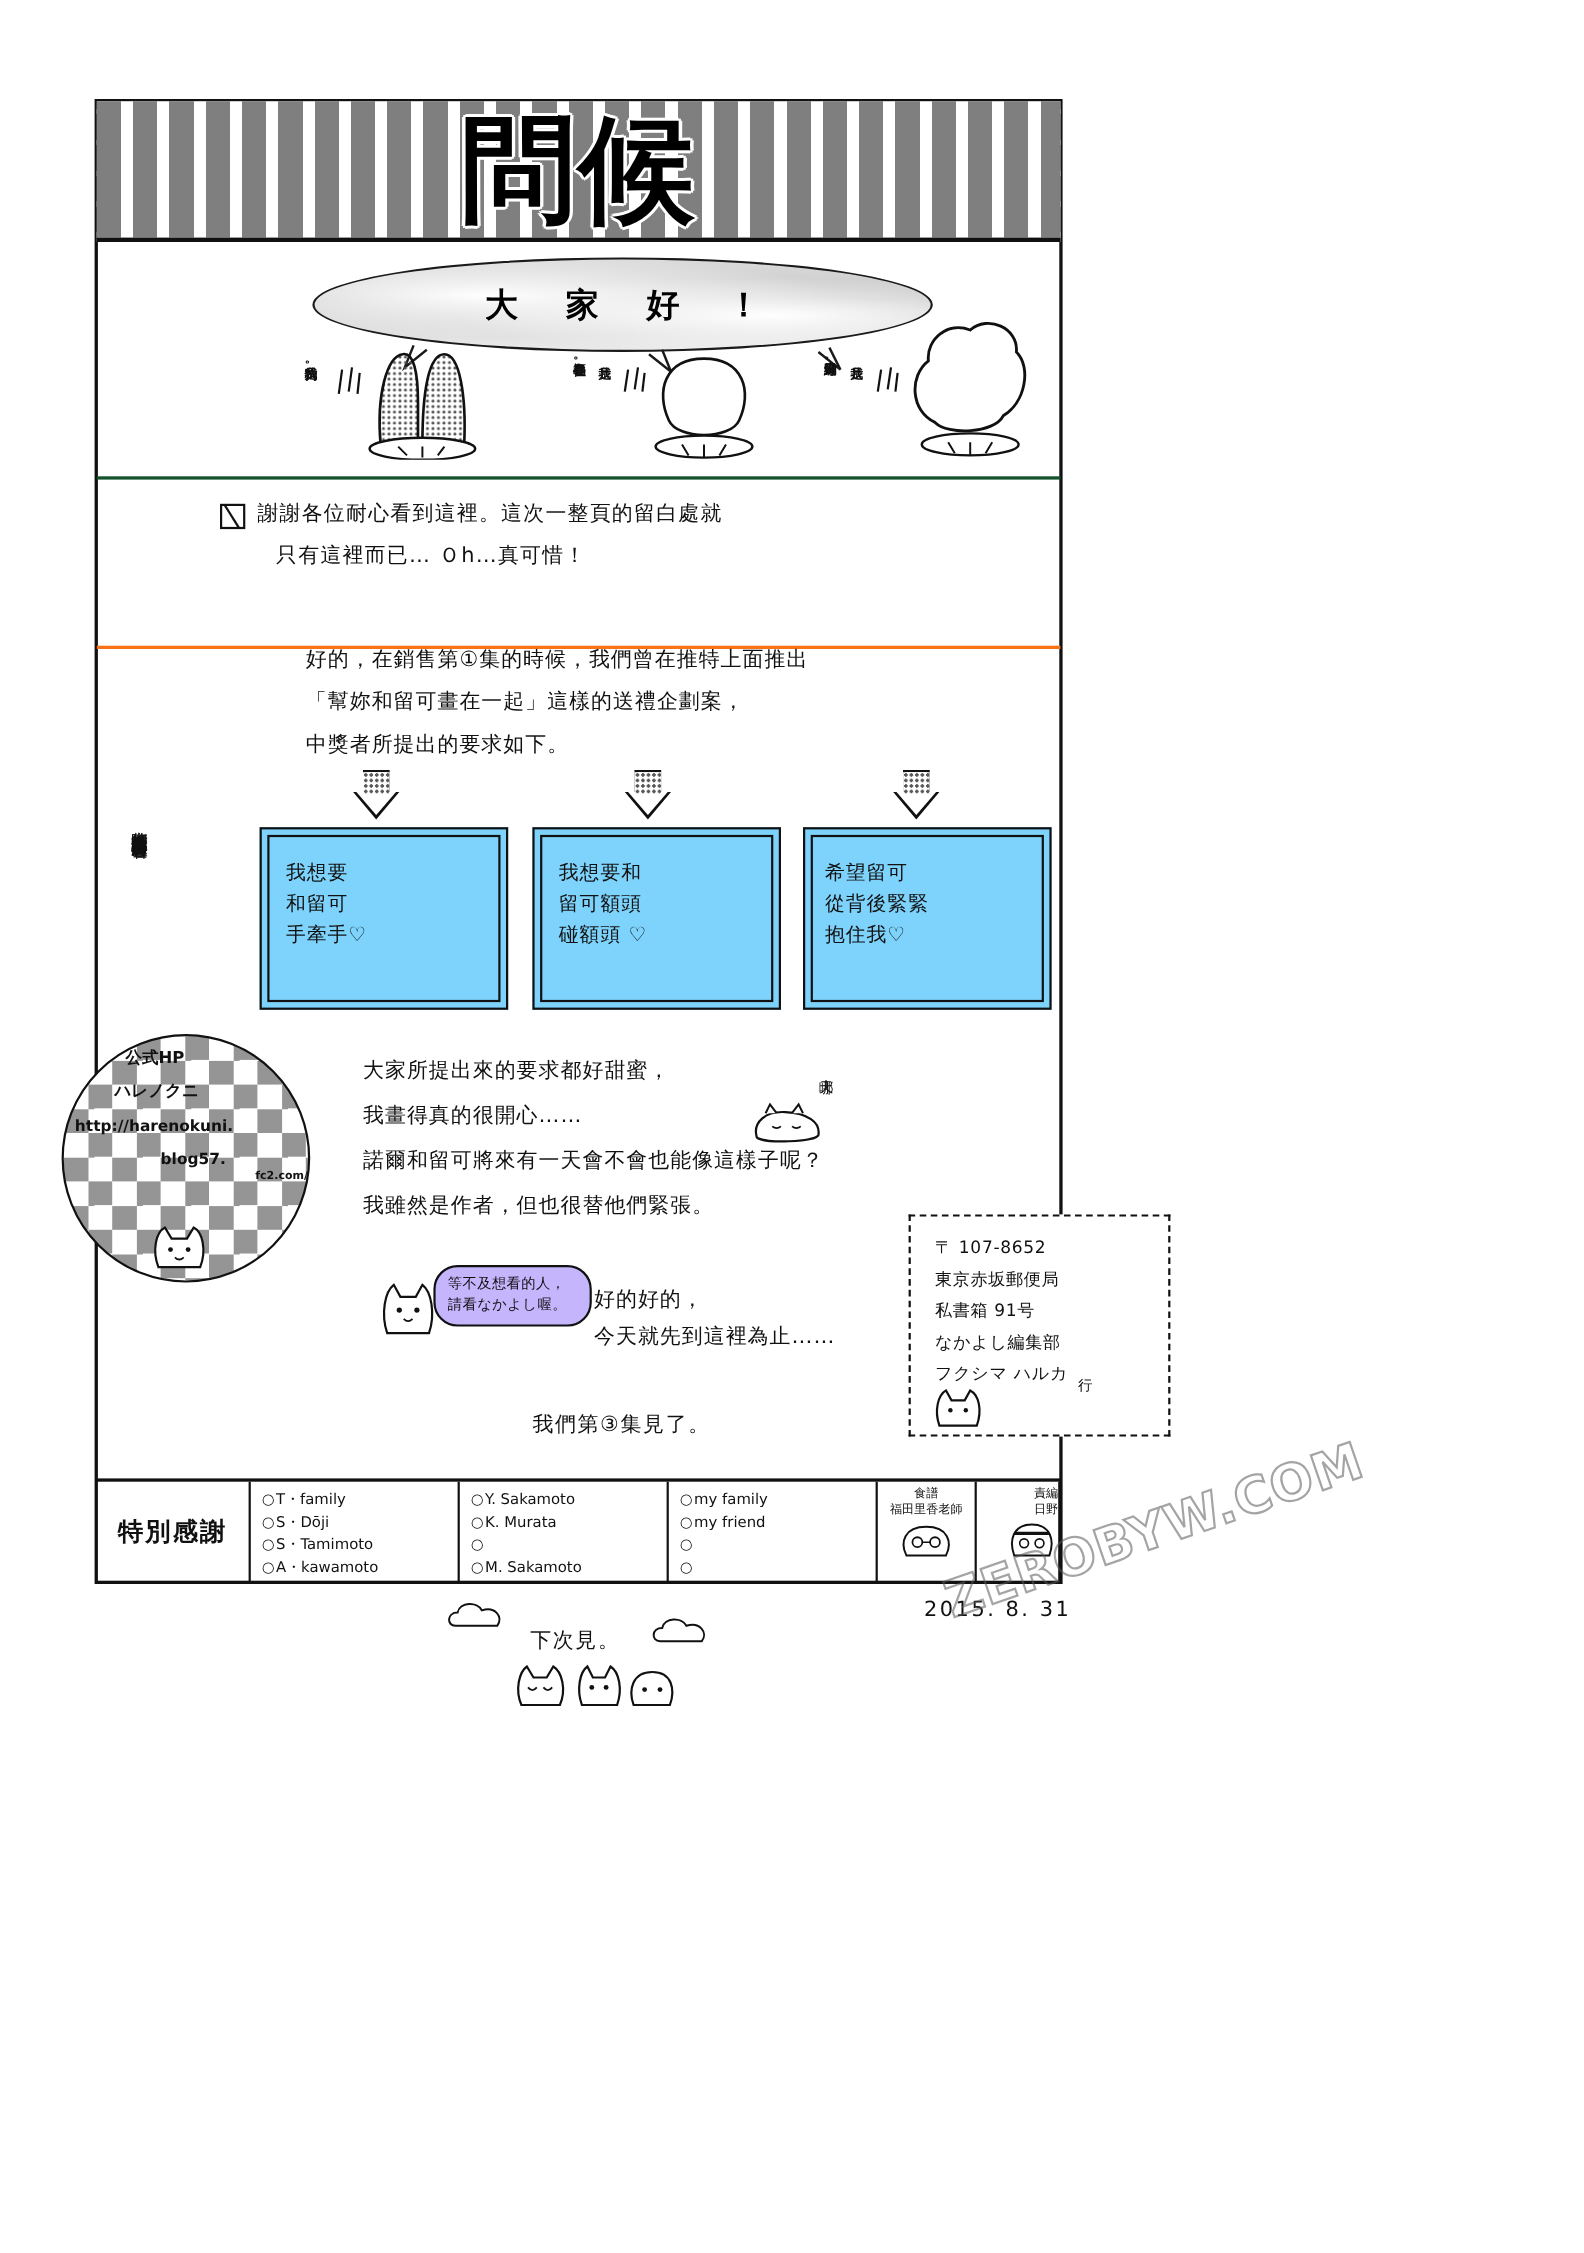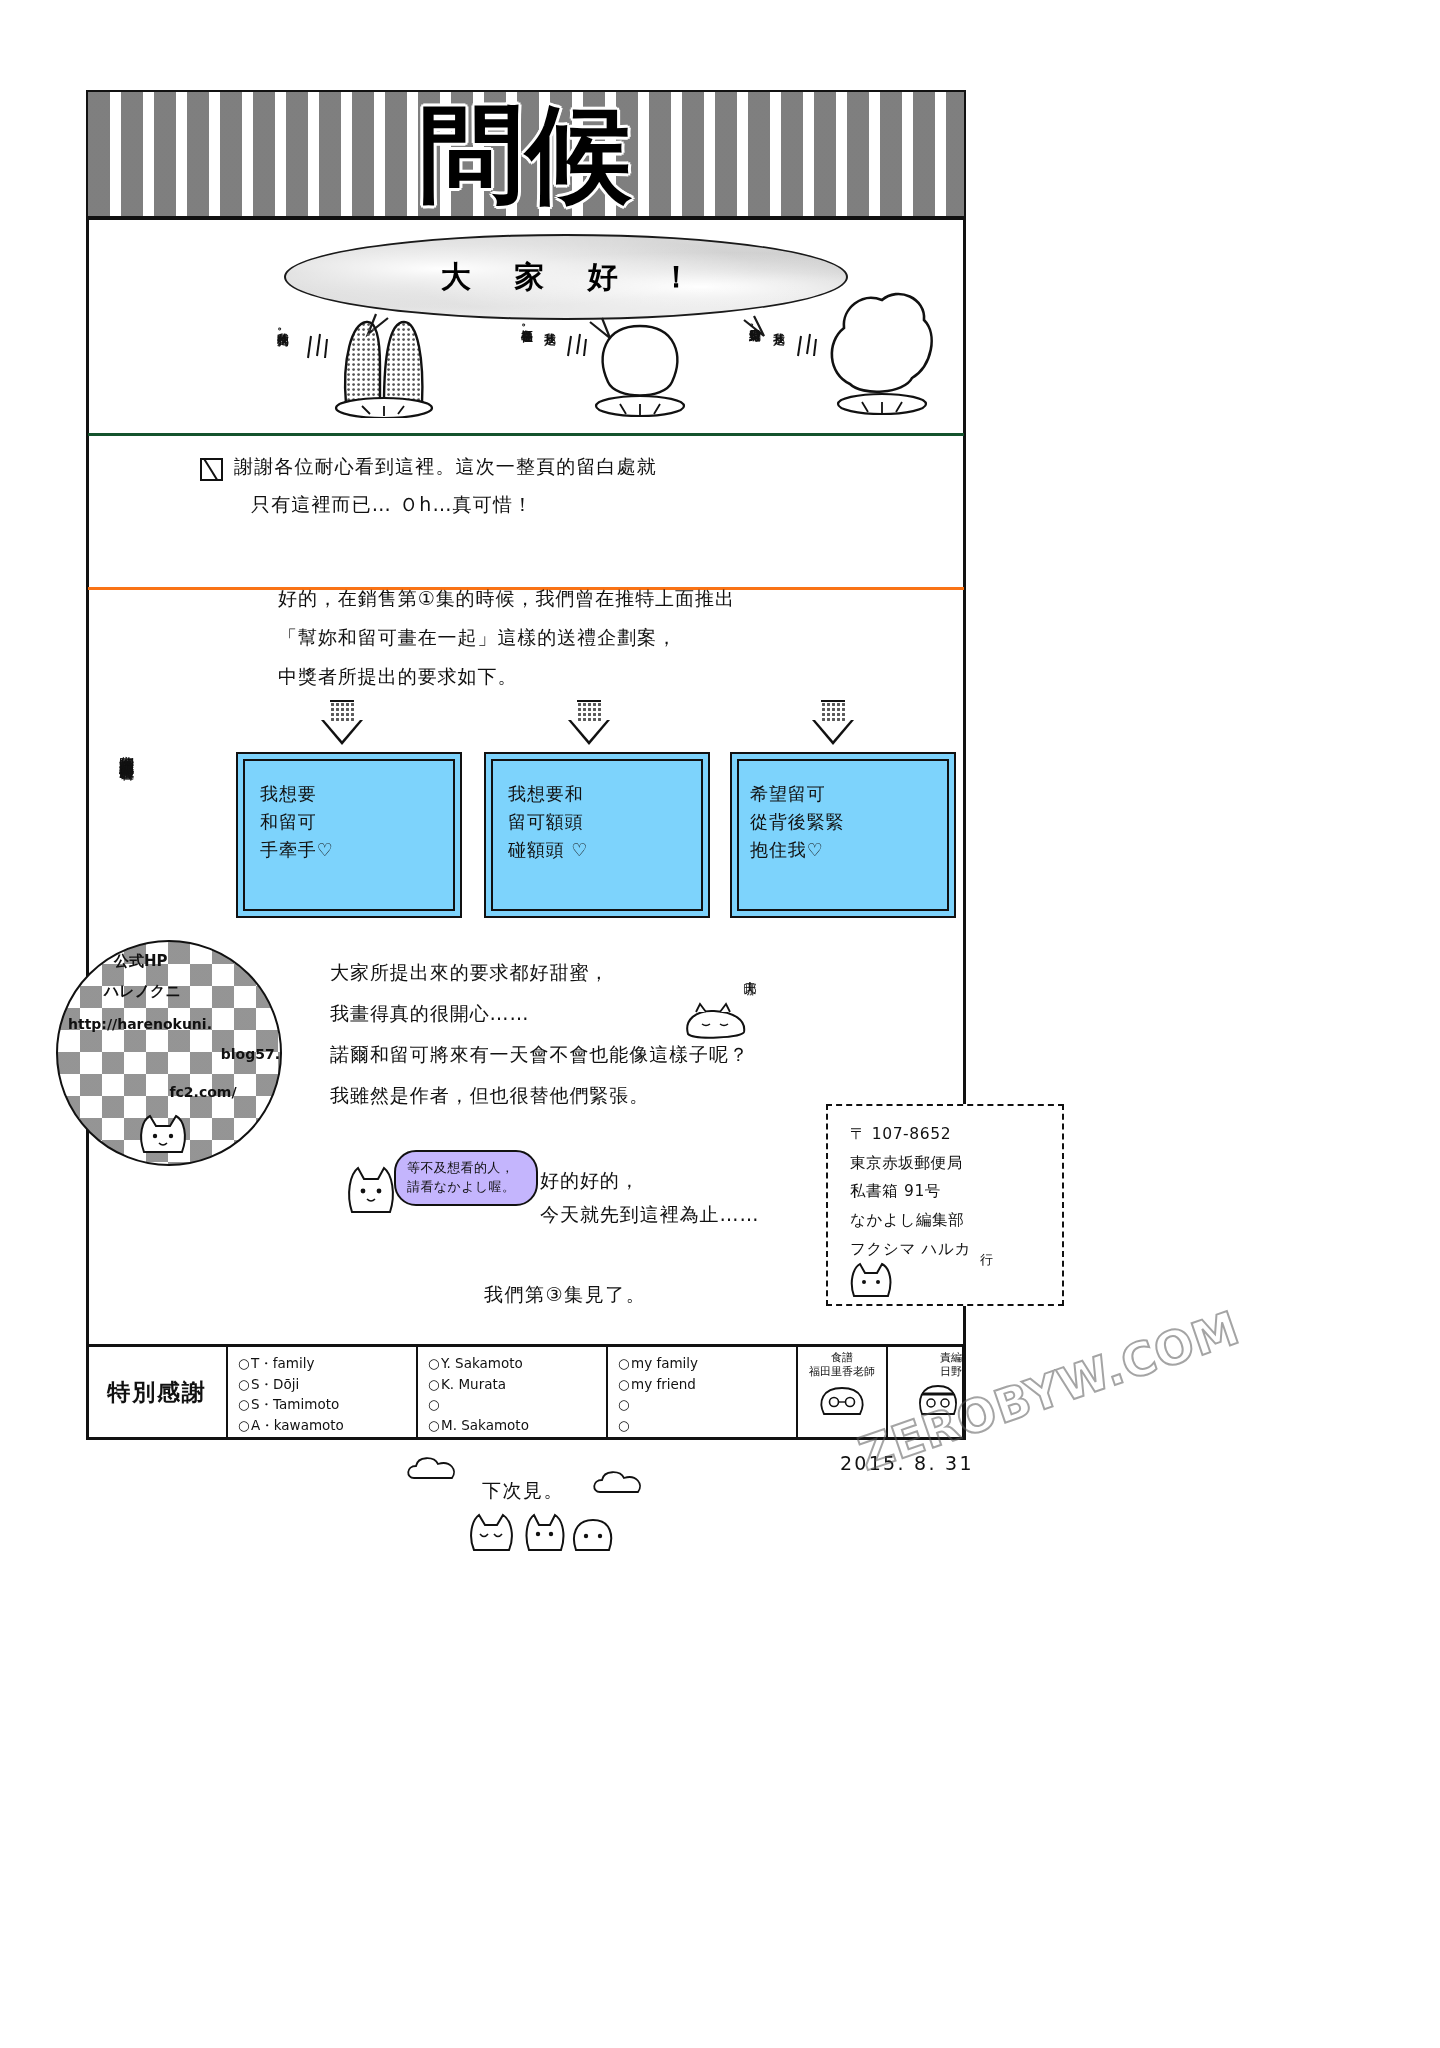--- a/index.html
+++ b/index.html
@@ -323,22 +323,22 @@
       <div>希望留可</div>
       <div>從背後緊緊</div>
       <div>抱住我♡</div>
     </div>
   </div>
 
   <div id="hp-circle" class="checker-circle">
     <div class="hp-txt" style="top:10px;text-align:left;padding-left:56px">公式HP</div>
     <div class="hp-txt" style="top:40px;text-align:left;padding-left:46px">ハレノクニ</div>
     <div class="hp-txt" style="top:74px;text-align:left;padding-left:10px;font-size:14px">http://harenokuni.</div>
-    <div class="hp-txt" style="top:104px;text-align:right;padding-left:88px;font-size:14px">blog57.</div>
-    <div class="hp-txt" style="top:142px;text-align:center;padding-left:68px;font-size:14px">fc2.com/</div>
+    <div class="hp-txt" style="top:104px;text-align:left;padding-left:88px;font-size:14px">blog57.</div>
+    <div class="hp-txt" style="top:122px;text-align:right;padding-left:68px;font-size:10px">fc2.com/</div>
     <svg style="position:absolute;left:78px;top:168px;width:60px;height:46px">
       <path d="M8,42 C2,26 6,10 14,6 L20,16 L34,16 L40,6 C48,10 52,26 46,42 Z" fill="#fff" stroke="#111" stroke-width="2"></path>
       <circle cx="19" cy="26" r="2.2" fill="#111"></circle>
         <circle cx="35" cy="26" r="2.2" fill="#111"></circle>
       <path d="M23,33 q4,4 8,0" stroke="#111" stroke-width="1.6" fill="none"></path>
     </svg>
   </div>
 
   <div class="abs" style="left:330px;top:960px;width:620px">
     <div class="body-line" style="margin-bottom:15px">大家所提出來的要求都好甜蜜，</div>

